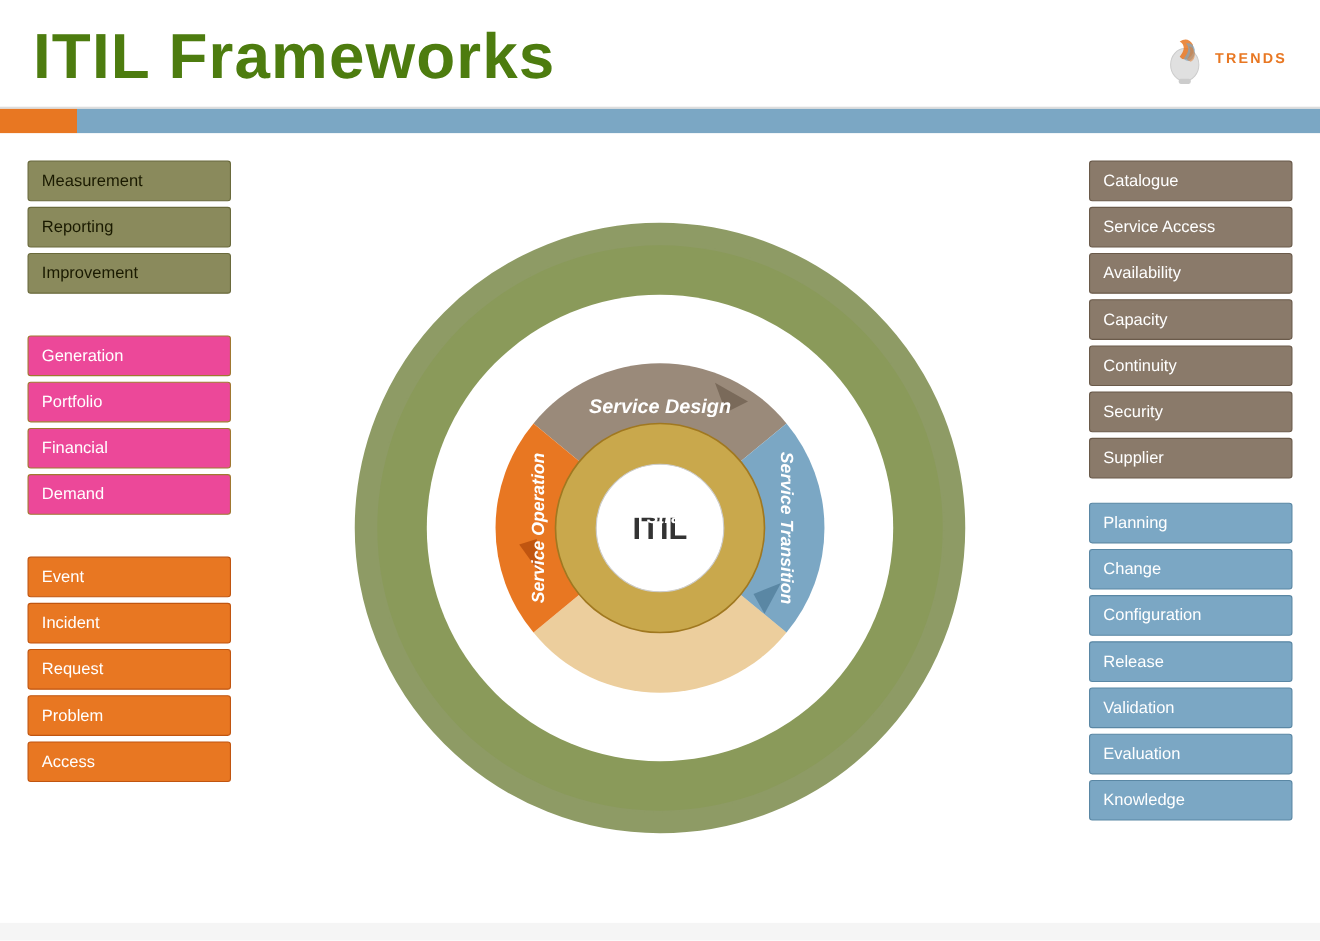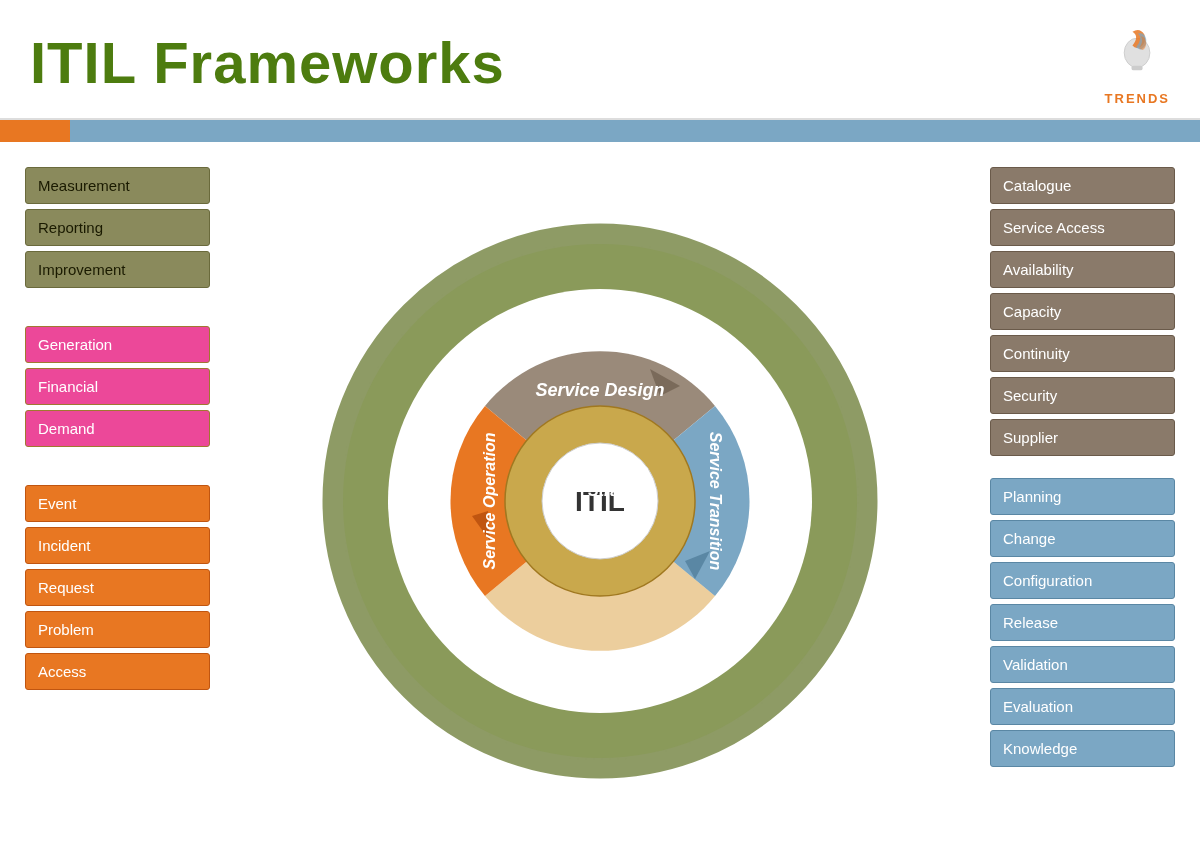--- a/index.html
+++ b/index.html
@@ -21,23 +21,22 @@
       border-bottom: 2px solid #ddd;
     }
     .header-title {
       font-size: 58px;
       font-weight: bold;
       color: #4d7c0f;
       letter-spacing: 1px;
     }
     .logo-container {
       display: flex;
-      flex-direction: column;
+      flex-direction: row;
       align-items: center;
-      gap: 16px;
     }
     .logo-icon {
       width: 55px;
       height: 55px;
     }
     .logo-text {
       font-size: 13px;
       font-weight: bold;
       color: #e87722;
       letter-spacing: 2px;
@@ -157,20 +156,21 @@
 
     <div class="btn-group">
       <div class="btn btn-olive">Measurement</div>
       <div class="btn btn-olive">Reporting</div>
       <div class="btn btn-olive">Improvement</div>
     </div>
     <div class="spacer"></div>
 
     <div class="btn-group">
       <div class="btn btn-gold">Generation</div>
+      <div class="btn btn-gold">Portfolio</div>
       <div class="btn btn-gold">Financial</div>
       <div class="btn btn-gold">Demand</div>
     </div>
     <div class="spacer"></div>
 
     <div class="btn-group">
       <div class="btn btn-orange">Event</div>
       <div class="btn btn-orange">Incident</div>
       <div class="btn btn-orange">Request</div>
       <div class="btn btn-orange">Problem</div>

